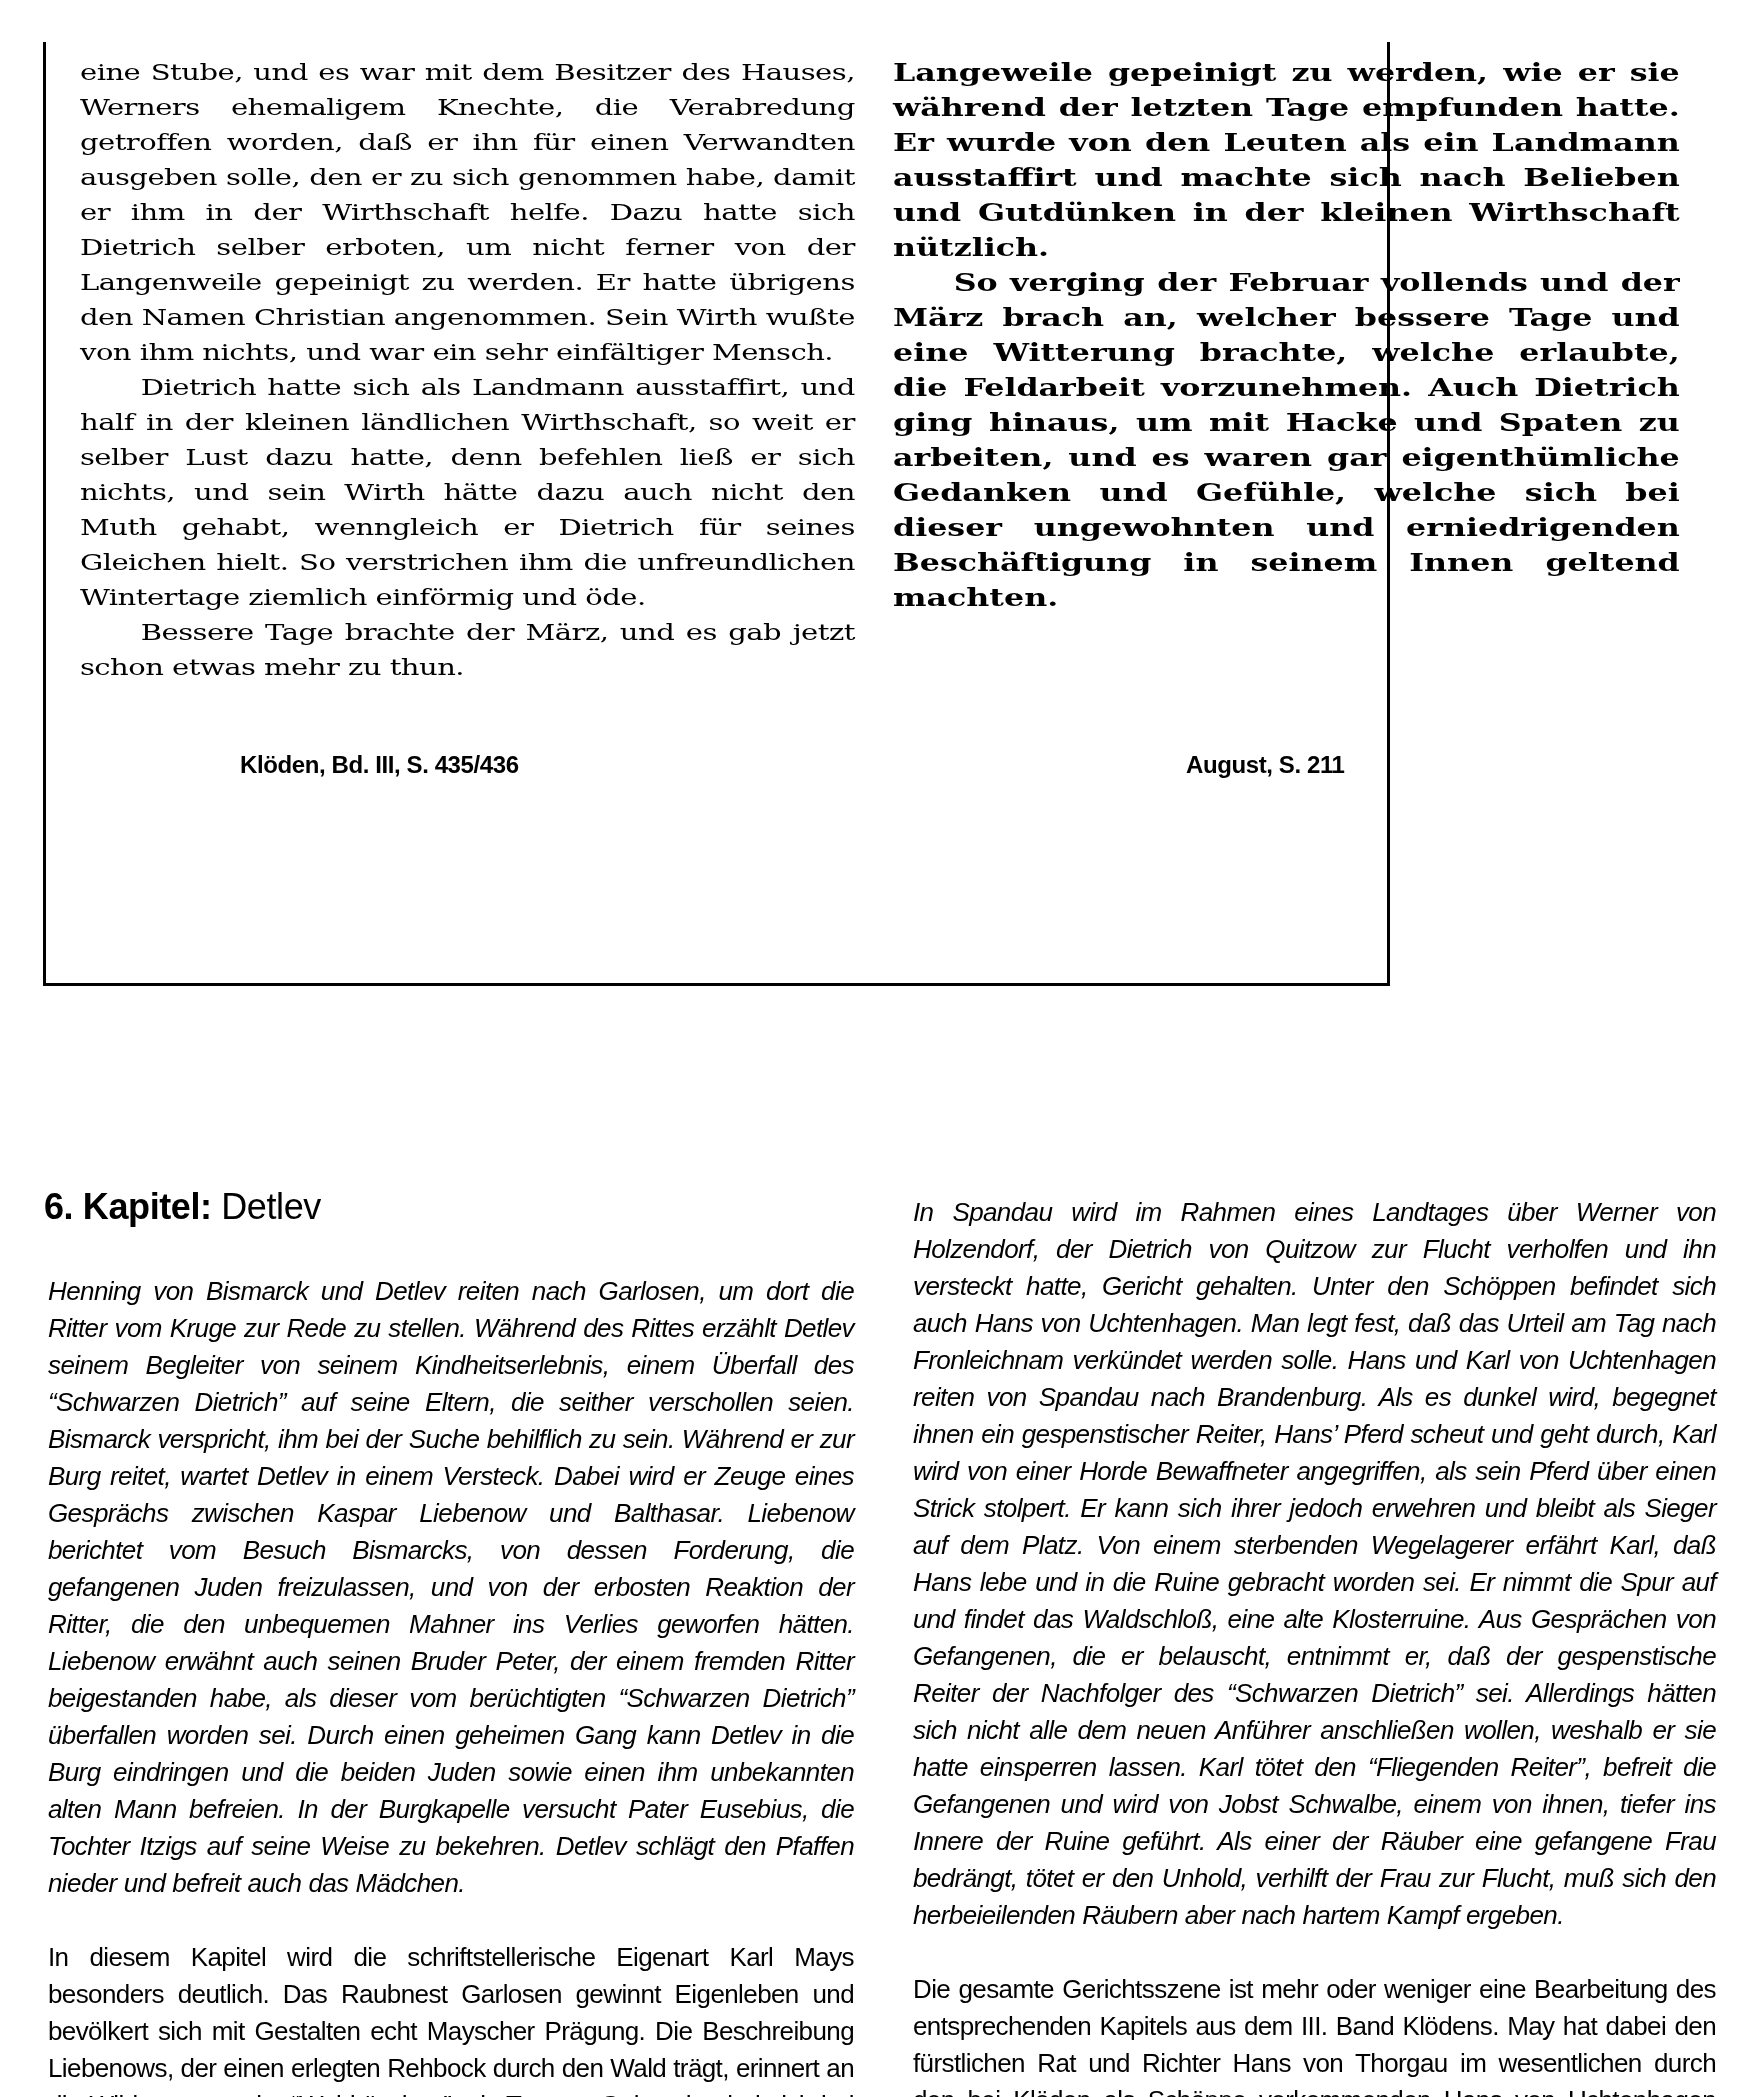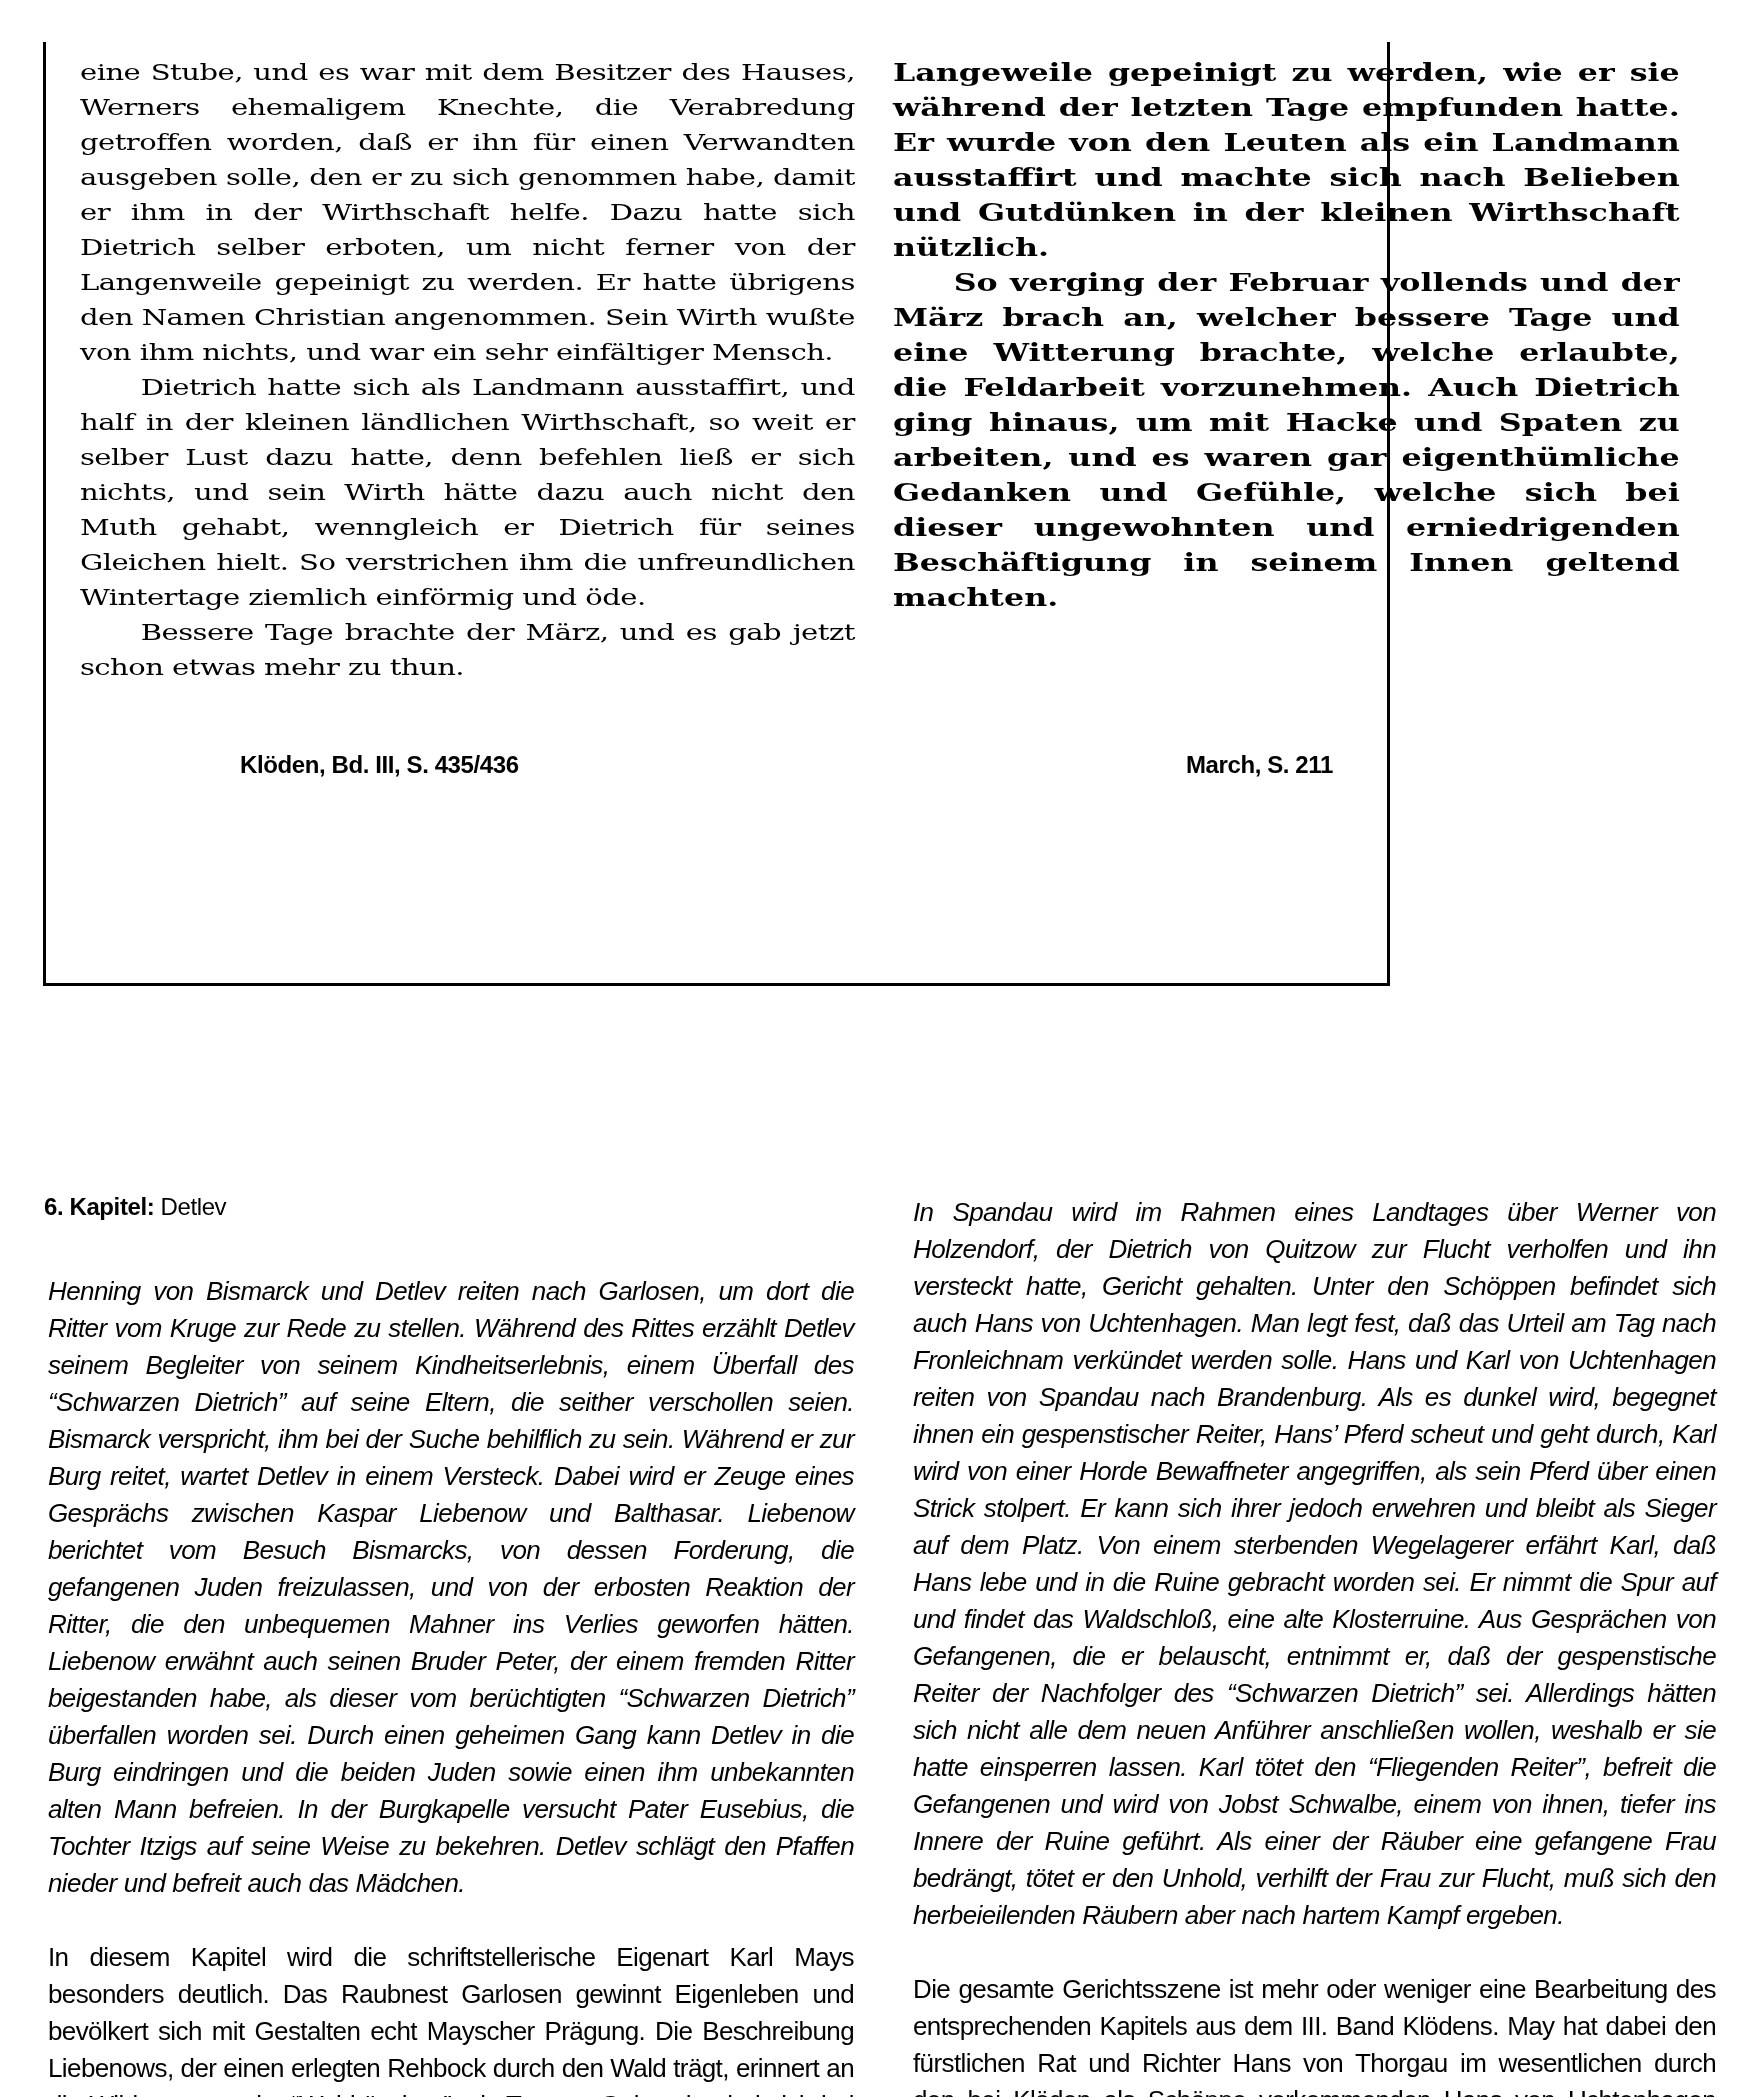--- a/index.html
+++ b/index.html
@@ -42,21 +42,21 @@
     .caption.right { left: 1186px; }
 
     .col {
       position: absolute; top: 1190px;
       font-family: "Liberation Sans", sans-serif;
       font-size: 26px; line-height: 37px;
     }
     .col.left { left: 44px; width: 814px; }
     .col.right { left: 909px; width: 811px; }
     .col h2 {
-      margin: 0 0 49px 0; font-size: 24px; line-height: 34px; font-weight: normal;
+      margin: 0 0 49px 0; font-size: 36px; line-height: 34px; font-weight: normal;
       letter-spacing: -0.4px;
     }
     .col h2 b { font-weight: bold; }
     .col p { margin: 4px; text-align: justify; letter-spacing: -0.6px; word-spacing: 0.4px; }
     .col p.summary { font-style: italic; }
     .col p + p { margin-top: 37px; }
   </style>
 </head>
 <body>
 
@@ -66,21 +66,21 @@
     <p class="ind">Dietrich hatte sich als Landmann ausstaffirt, und half in der kleinen ländlichen Wirthschaft, so weit er selber Lust dazu hatte, denn befehlen ließ er sich nichts, und sein Wirth hätte dazu auch nicht den Muth gehabt, wenngleich er Dietrich für seines Gleichen hielt. So verstrichen ihm die unfreundlichen Wintertage ziemlich einförmig und öde.</p>
     <p class="ind">Bessere Tage brachte der März, und es gab jetzt schon etwas mehr zu thun.</p>
   </div>
   <div class="fraktur may-col">
     <p>Langeweile gepeinigt zu werden, wie er sie während der letzten Tage empfunden hatte. Er wurde von den Leuten als ein Landmann ausstaffirt und machte sich nach Belieben und Gutdünken in der kleinen Wirthschaft nützlich.</p>
     <p class="ind">So verging der Februar vollends und der März brach an, welcher bessere Tage und eine Witterung brachte, welche erlaubte, die Feldarbeit vorzunehmen. Auch Dietrich ging hinaus, um mit Hacke und Spaten zu arbeiten, und es waren gar eigenthümliche Gedanken und Gefühle, welche sich bei dieser ungewohnten und erniedrigenden Beschäftigung in seinem Innen geltend machten.</p>
   </div>
 </div>
 
 <div class="caption left">Klöden, Bd. III, S. 435/436</div>
-<div class="caption right">March, S. 211</div>
+<div class="caption right">August, S. 211</div>
 
 <div class="col left">
   <h2><b>6. Kapitel:</b> <span>Detlev</span></h2>
   <p class="summary">Henning von Bismarck und Detlev reiten nach Garlosen, um dort die Ritter vom Kruge zur Rede zu stellen. Während des Rittes erzählt Detlev seinem Begleiter von seinem Kindheitserlebnis, einem Überfall des “Schwarzen Dietrich” auf seine Eltern, die seit­her verschollen seien. Bismarck verspricht, ihm bei der Suche be­hilflich zu sein. Während er zur Burg reitet, wartet Detlev in einem Versteck. Dabei wird er Zeuge eines Gesprächs zwischen Kaspar Liebenow und Balthasar. Liebenow berichtet vom Besuch Bismarcks, von dessen Forderung, die gefangenen Juden freizu­lassen, und von der erbosten Reaktion der Ritter, die den unbe­quemen Mahner ins Verlies geworfen hätten. Liebenow erwähnt auch seinen Bruder Peter, der einem fremden Ritter beigestanden habe, als dieser vom berüchtigten “Schwarzen Dietrich” überfallen worden sei. Durch einen geheimen Gang kann Detlev in die Burg eindringen und die beiden Juden sowie einen ihm unbekannten alten Mann befreien. In der Burgkapelle versucht Pater Eusebius, die Tochter Itzigs auf seine Weise zu bekehren. Detlev schlägt den Pfaffen nieder und befreit auch das Mädchen.</p>
   <p>In diesem Kapitel wird die schriftstellerische Eigenart Karl Mays besonders deutlich. Das Raubnest Garlosen gewinnt Eigenleben und bevölkert sich mit Gestalten echt Mayscher Prägung. Die Be­schreibung Liebenows, der einen erlegten Rehbock durch den Wald trägt, erinnert an die Wildererszene im “Waldröschen”, als Trapper Geierschnabel sich bei Schloß Rheinswalden einen Rehbock erlegt. Unterirdische Gänge hatte ja schon Axmann gerne verwendet; Karl May bediente sich dieses Requisits des klassischen Ritterromans nicht minder gern. In der “Liebe des Ulanen”, beim Treiben in und um Schloß Ortry, aber auch schon in “Scepter und Hammer” finden sich viele der Szenen wieder, wie sie sich in und um Garlosen abspielen. Henning von Bismarck ist eine historische Figur, wird bei Klöden aber nur als einer der Schöppen in der Gerichtsverhandlung gegen Werner von Hol­zendorf am 30. April 1414 in Spandau genannt. Detlev ist eine Eigenschöpfung Mays.</p>
 </div>
 
 <div class="col right">
   <p class="summary">In Spandau wird im Rahmen eines Landtages über Werner von Holzendorf, der Dietrich von Quitzow zur Flucht verholfen und ihn versteckt hatte, Gericht gehalten. Unter den Schöppen befindet sich auch Hans von Uchtenhagen. Man legt fest, daß das Urteil am Tag nach Fronleichnam verkündet werden solle. Hans und Karl von Uchtenhagen reiten von Spandau nach Brandenburg. Als es dunkel wird, begegnet ihnen ein gespenstischer Reiter, Hans’ Pferd scheut und geht durch, Karl wird von einer Horde Bewaffneter angegriffen, als sein Pferd über einen Strick stolpert. Er kann sich ihrer jedoch erwehren und bleibt als Sieger auf dem Platz. Von einem sterbenden Wegelagerer erfährt Karl, daß Hans lebe und in die Ruine gebracht worden sei. Er nimmt die Spur auf und findet das Waldschloß, eine alte Klosterruine. Aus Gesprächen von Gefangenen, die er belauscht, entnimmt er, daß der gespenstische Reiter der Nachfolger des “Schwarzen Dietrich” sei. Allerdings hätten sich nicht alle dem neuen Anführer anschließen wollen, weshalb er sie hatte einsperren lassen. Karl tötet den “Fliegenden Reiter”, befreit die Gefangenen und wird von Jobst Schwalbe, einem von ihnen, tiefer ins Innere der Ruine geführt. Als einer der Räuber eine gefangene Frau bedrängt, tötet er den Unhold, verhilft der Frau zur Flucht, muß sich den herbeiei­lenden Räubern aber nach hartem Kampf ergeben.</p>
   <p>Die gesamte Gerichtsszene ist mehr oder weniger eine Bearbei­tung des entsprechenden Kapitels aus dem III. Band Klödens. May hat dabei den fürstlichen Rat und Richter Hans von Thorgau im wesentlichen durch den bei Klöden als Schöppe vorkommen­den Hans von Uchtenhagen ersetzt. Die Dialoge sind meist unverändert übernommen. Karl von Uchtenhagen, der jüngere Bruder Hans’, trägt unverkennbar Züge eines frühen Old Shatterhand, nicht nur wegen des Fausthiebs; auch die Be­schreibung entspricht der Vorstellung, wie May sich selbst gerne sah.</p>

